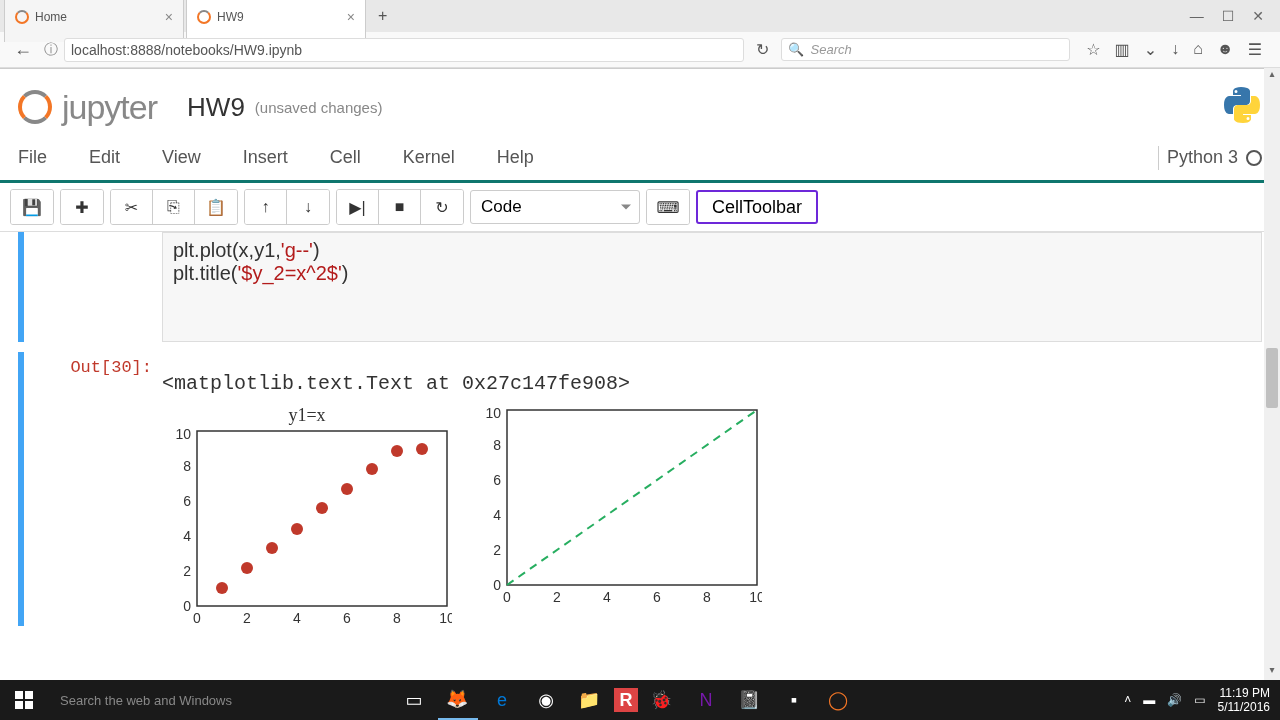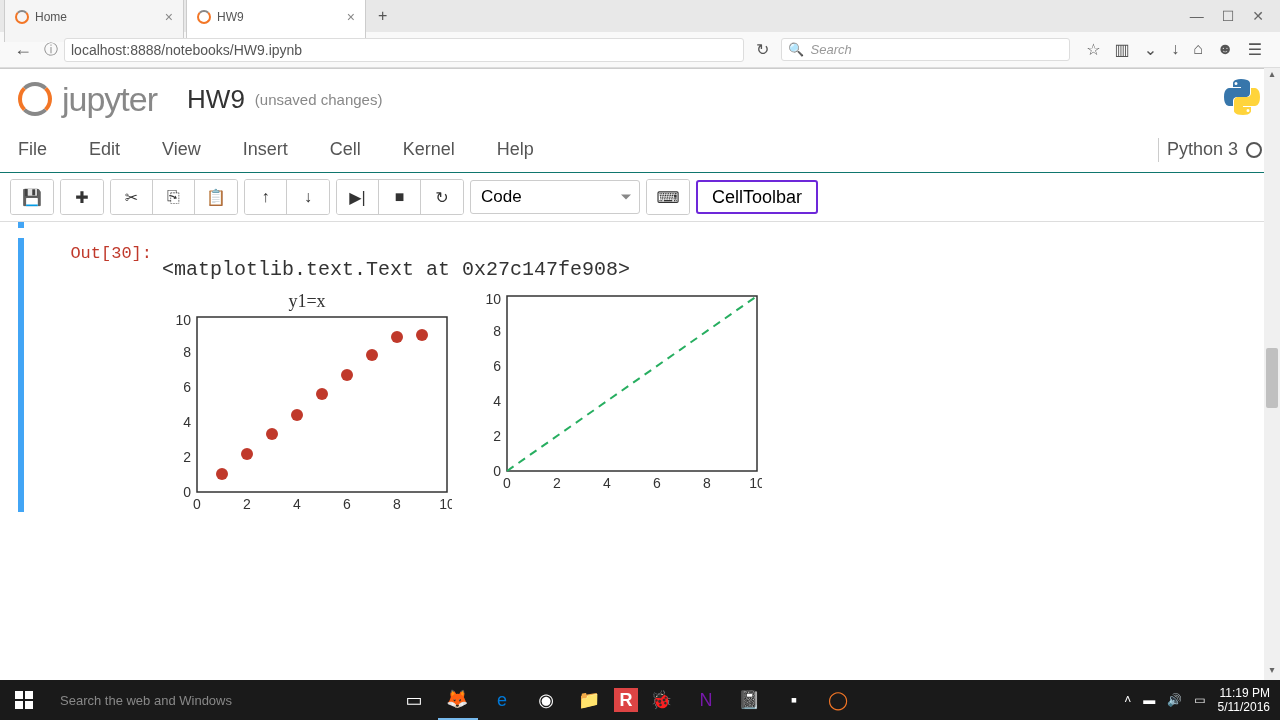--- a/index.html
+++ b/index.html
@@ -18,30 +18,30 @@
 .address-bar { display: flex; align-items: center; height: 36px; padding: 0 8px; background: #f9f9f9; border-bottom: 1px solid #ddd; gap: 6px; }
 .nav-back { color: #555; font-size: 18px; padding: 0 6px; }
 .url-info { color: #888; font-size: 14px; }
 .url-box { flex: 0 0 680px; display: flex; align-items: center; border: 1px solid #ddd; border-radius: 3px; padding: 3px 6px; font-size: 14px; color: #555; background: #fff; }
 .reload { padding: 0 6px; color: #555; }
 .search-box { flex: 1; display: flex; align-items: center; border: 1px solid #ddd; border-radius: 3px; padding: 3px 6px; font-size: 13px; color: #999; font-style: italic; background: #fff; }
 .search-box .mag { margin-right: 6px; font-style: normal; }
 .addr-icons { display: flex; gap: 14px; padding: 0 10px; color: #555; font-size: 16px; }
 
 
-.jup-header { display: flex; align-items: center; padding: 8px 18px 6px; }
+.jup-header { display: flex; align-items: center; padding: 16px 18px 6px; }
 .jup-logo { display: flex; align-items: center; }
 .jup-logo-icon { width: 34px; height: 34px; border: 4px solid #f37626; border-radius: 50%; border-top-color: #888; border-bottom-color: #888; margin-right: 10px; }
 .jup-logo-text { font-size: 34px; color: #888; font-weight: 300; letter-spacing: -1px; }
 .nb-name { font-size: 26px; color: #333; margin-left: 30px; }
 .nb-status { font-size: 15px; color: #888; margin-left: 10px; }
 .python-logo { margin-left: auto; }
 .python-logo svg { width: 40px; height: 40px; }
 
-.menubar { display: flex; align-items: center; padding: 6px 18px; border-bottom: 1px solid #0f766e; font-size: 18px; color: #555; }
+.menubar { display: flex; align-items: center; padding: 6px 18px; border-bottom: 3px solid #0f766e; font-size: 18px; color: #555; }
 .menubar .menu-item { padding: 6px 24px 6px 0; margin-right: 18px; }
 .kernel-ind { margin-left: auto; display: flex; align-items: center; gap: 8px; }
 .kernel-circle { width: 16px; height: 16px; border: 2px solid #555; border-radius: 50%; }
 
 .toolbar { display: flex; align-items: center; padding: 6px 10px; border-bottom: 1px solid #ddd; gap: 6px; }
 .tb-group { display: flex; border: 1px solid #ccc; border-radius: 3px; overflow: hidden; }
 .tb-btn { width: 42px; height: 34px; display: flex; align-items: center; justify-content: center; background: #fff; border-right: 1px solid #ccc; font-size: 16px; color: #333; }
 .tb-btn:last-child { border-right: none; }
 .tb-select { height: 34px; border: 1px solid #ccc; border-radius: 3px; padding: 0 30px 0 10px; font-size: 17px; background: #fff; position: relative; min-width: 170px; display: flex; align-items: center; }
 .tb-select::after { content: ''; position: absolute; right: 8px; top: 50%; border: 5px solid transparent; border-top-color: #888; transform: translateY(-25%); }
@@ -187,20 +187,27 @@
     </div>
   <div class="tb-celltoolbar">
     <span>CellToolbar</span>
   </div>
 </div>
 
 <div class="notebook">
   <div class="cell">
     <div class="cell-bar"></div>
     <div class="prompt"></div>
+    <div class="cell-body">
+      <div class="code-area">
+        <div><span>plt.plot(x,y1,</span><span class="str">'g--'</span><span>)</span></div>
+        <div><span>plt.title(</span><span class="str">'$y_2=x^2$'</span><span>)</span></div>
+        <div>&nbsp;</div>
+      </div>
+    </div>
   </div>
 
   <div class="cell" style="margin-top:10px">
     <div class="cell-bar"></div>
     <div class="prompt out">Out[30]:</div>
     <div class="cell-body">
       <div class="out-text">&lt;matplotlib.text.Text at 0x27c147fe908&gt;</div>
 
       <div class="plots">
 

